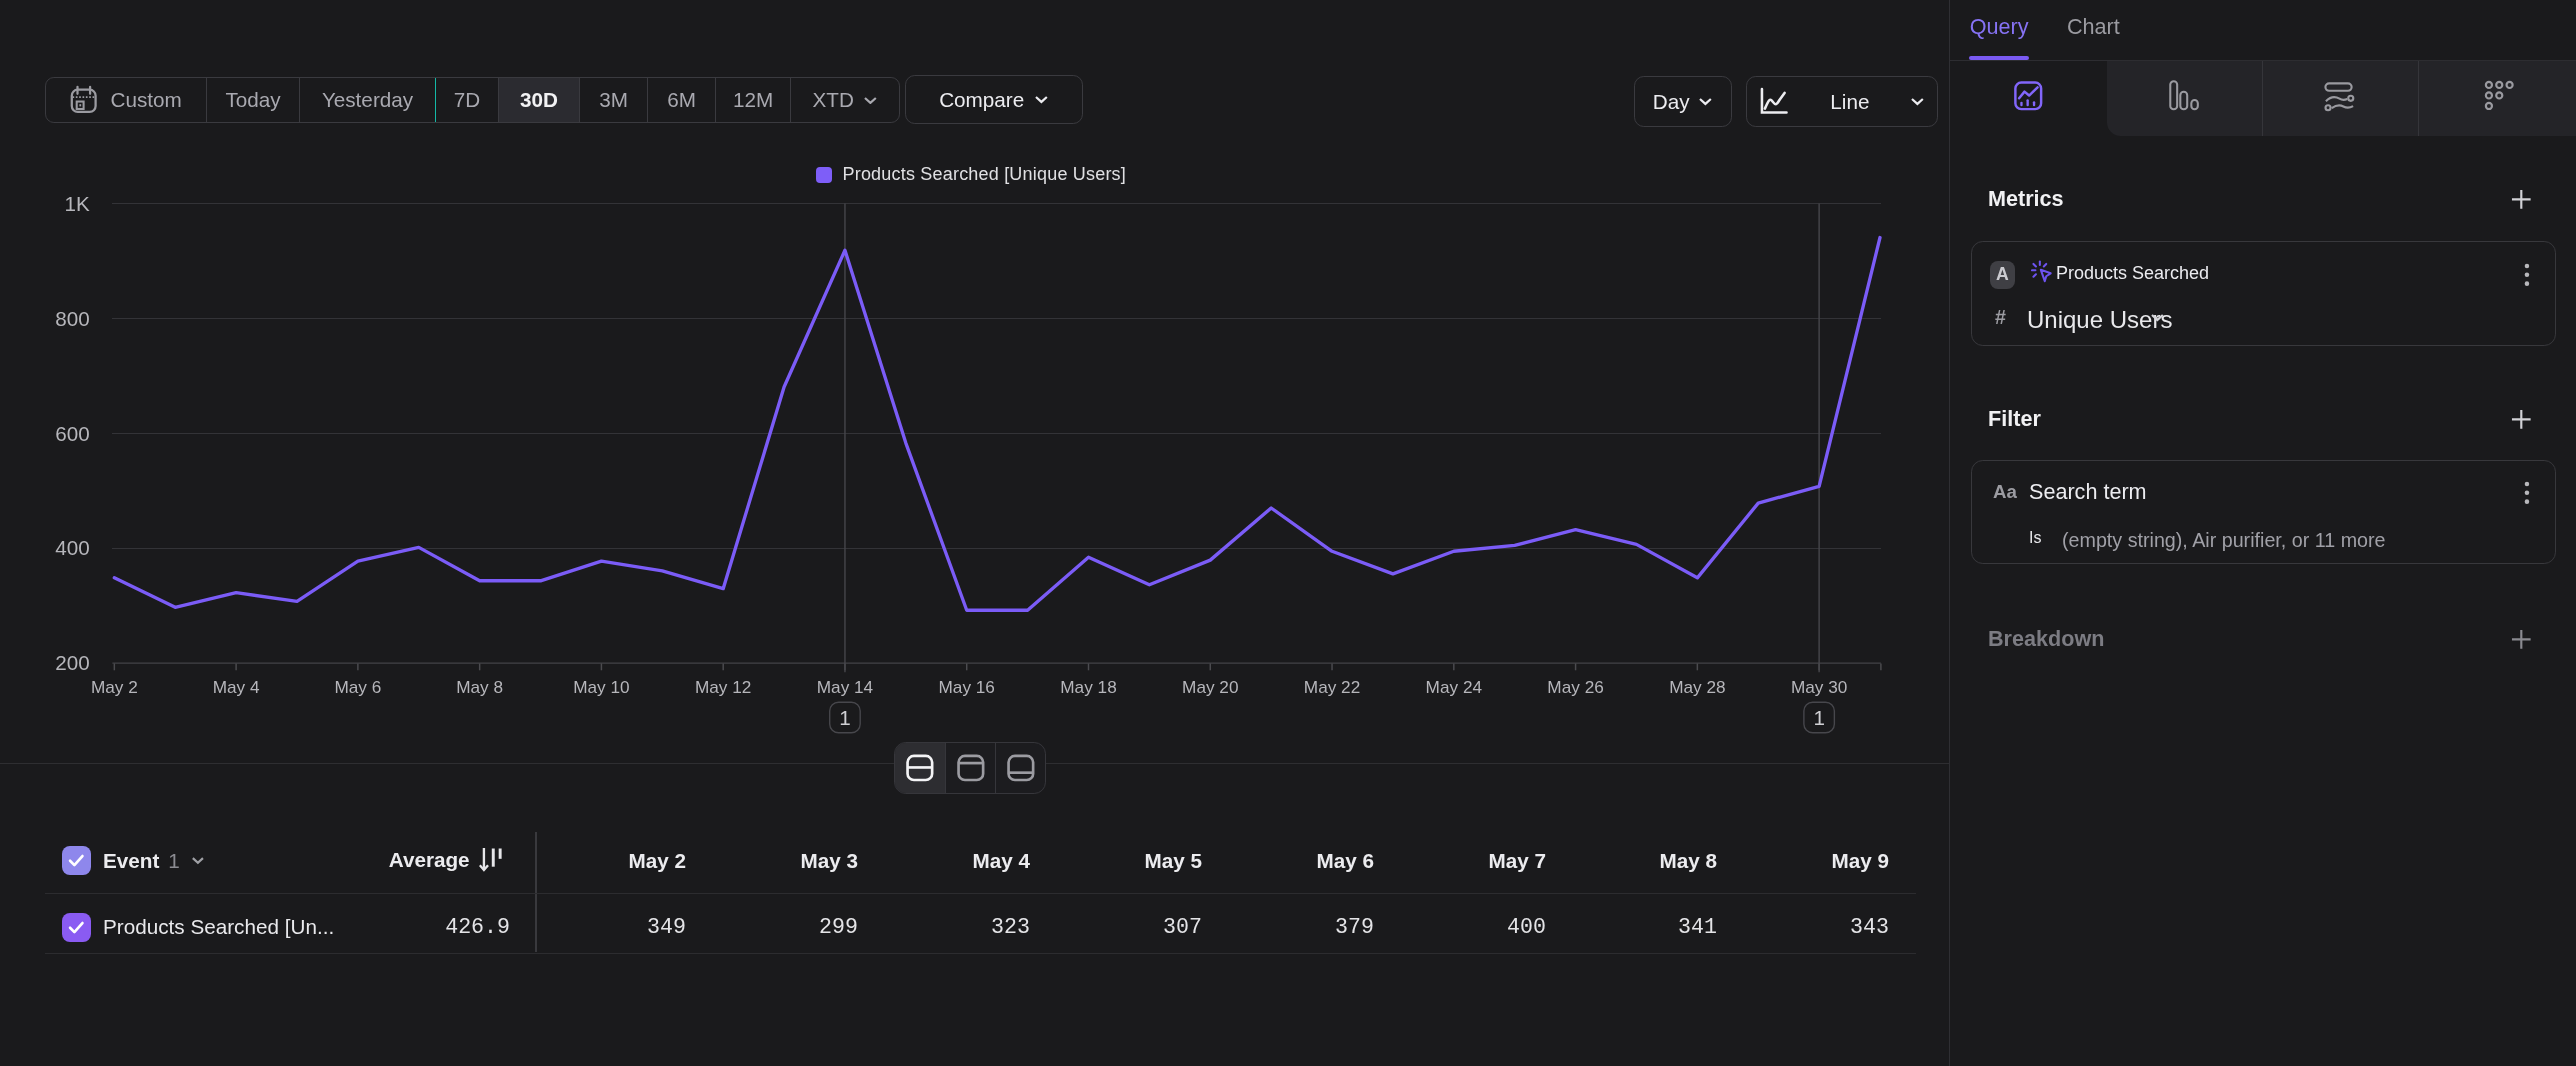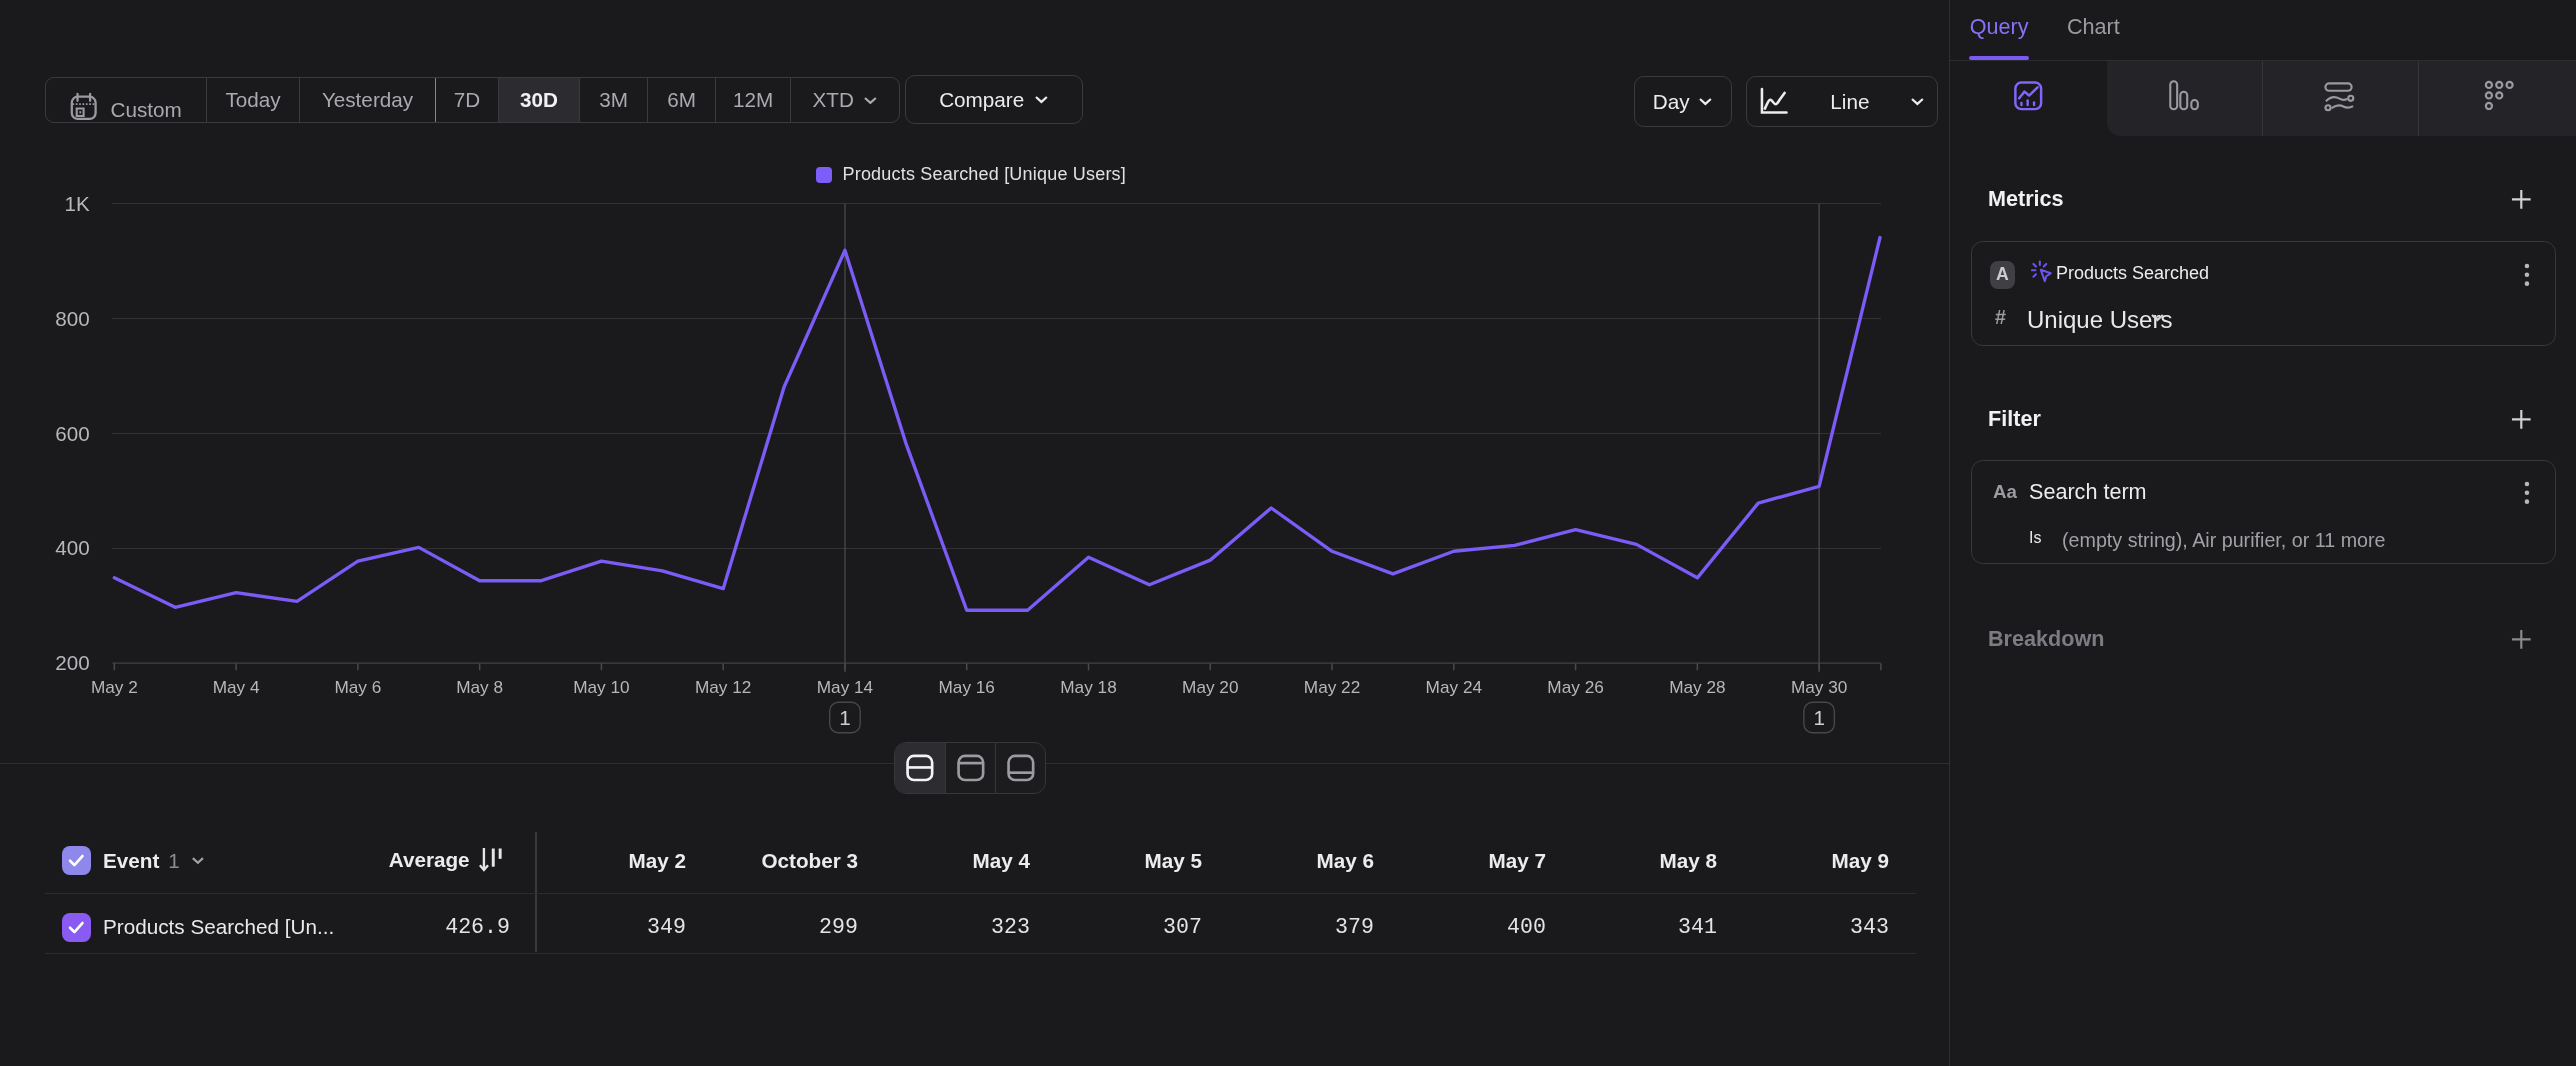--- a/index.html
+++ b/index.html
@@ -6,21 +6,21 @@
   body{width:2576px;height:1067px;background:#1a1a1c;font-family:"Liberation Sans",sans-serif;overflow:hidden;position:relative;}
   *{box-sizing:border-box;}
   .abs{position:absolute;}
   .flex{display:flex;align-items:center;}
   svg{display:block;}
 </style>
 </head>
 <body>
 
 <div class="abs flex" id="seg" style="left:45px;top:77px;width:855px;height:46px;border:1px solid #3a3a3f;border-radius:8.9px;color:#a9a9b0;font-size:20.7px;">
-  <div class="flex" style="width:161px;height:100%;justify-content:center;border-right:1px solid #3a3a3f;align-items:flex-end;">
+  <div class="flex" style="width:161px;height:100%;justify-content:center;border-right:1px solid #3a3a3f;">
     <svg width="27.6" height="30.5" viewBox="0 0 28 31" fill="none" stroke="#9b9ba1" stroke-width="2.3" style="margin-right:12.8px">
       <rect x="1.8" y="4.8" width="24.2" height="22.6" rx="6"></rect>
       <line x1="7.6" y1="2" x2="7.6" y2="9" stroke-linecap="round"></line>
       <line x1="20.4" y1="2" x2="20.4" y2="9" stroke-linecap="round"></line>
       <line x1="2.5" y1="12.4" x2="25.5" y2="12.4" stroke-dasharray="1.7 1.7" stroke-width="1.7"></line>
       <rect x="6.8" y="16.8" width="7" height="7.6" stroke-width="2.1"></rect>
       <rect x="9.5" y="19.5" width="1.8" height="2.2" fill="#9b9ba1" stroke="none"></rect>
     </svg>
     <span>Custom</span>
   </div>
@@ -183,21 +183,21 @@
         <path d="M0.8 18.5 L5 23.3 L9.2 18.5" fill="none"></path>
       </g>
     <path d="M14.5 1.5 L14.5 20" stroke-width="3"></path>
     <path d="M21.5 1.5 L21.5 12" stroke-width="3"></path>
   </svg>
 </div>
 <div class="abs" style="left:535px;top:832px;width:2px;height:120px;background:#39393d;"></div>
 <div class="abs" style="top:849px;left:533px;width:1383px;">
   <div style="position:relative;height:23.6px;color:#ececef;font-weight:bold;font-size:20.7px;">
     <span class="abs" style="right:1230px;">May 2</span>
-    <span class="abs" style="right:1058px;">October 3</span>
+    <span class="abs" style="right:1058px;">May 3</span>
     <span class="abs" style="right:886px;">May 4</span>
     <span class="abs" style="right:714px;">May 5</span>
     <span class="abs" style="right:542px;">May 6</span>
     <span class="abs" style="right:370px;">May 7</span>
     <span class="abs" style="right:199px;">May 8</span>
     <span class="abs" style="right:27px;">May 9</span>
   </div>
 </div>
 <div class="abs" style="left:45px;top:893px;width:1871px;height:1px;background:#2c2c2f;"></div>
 

